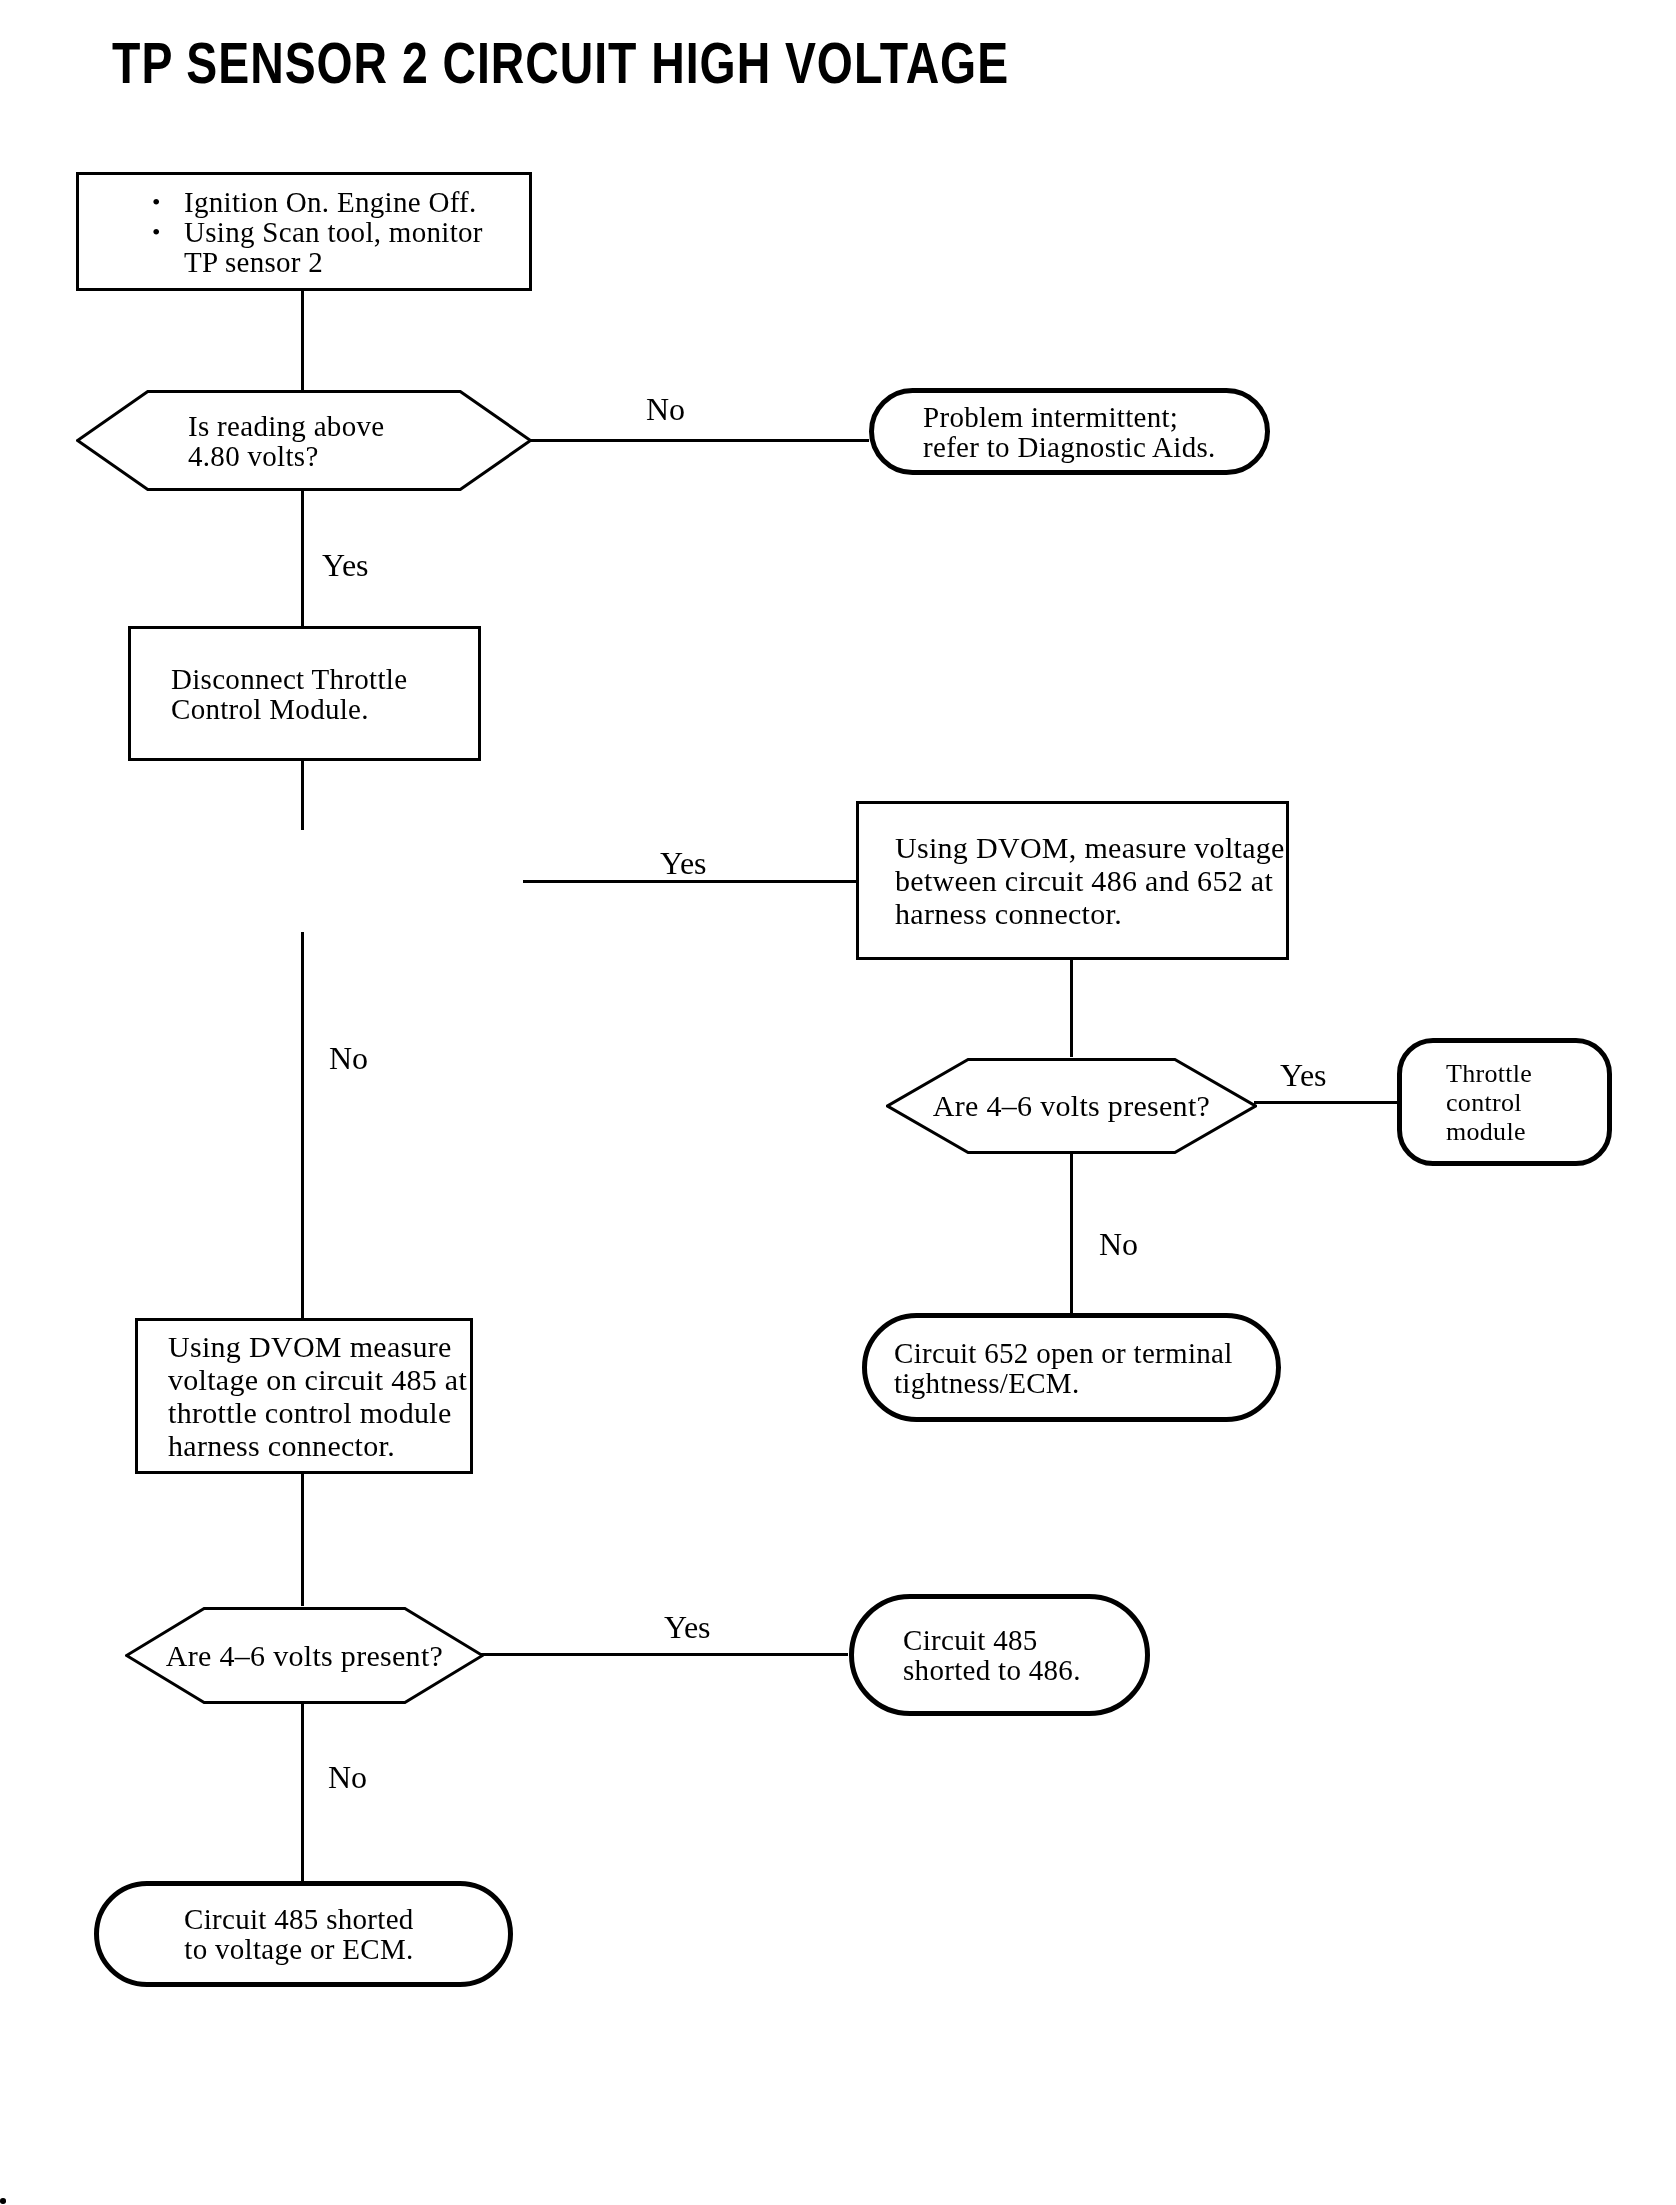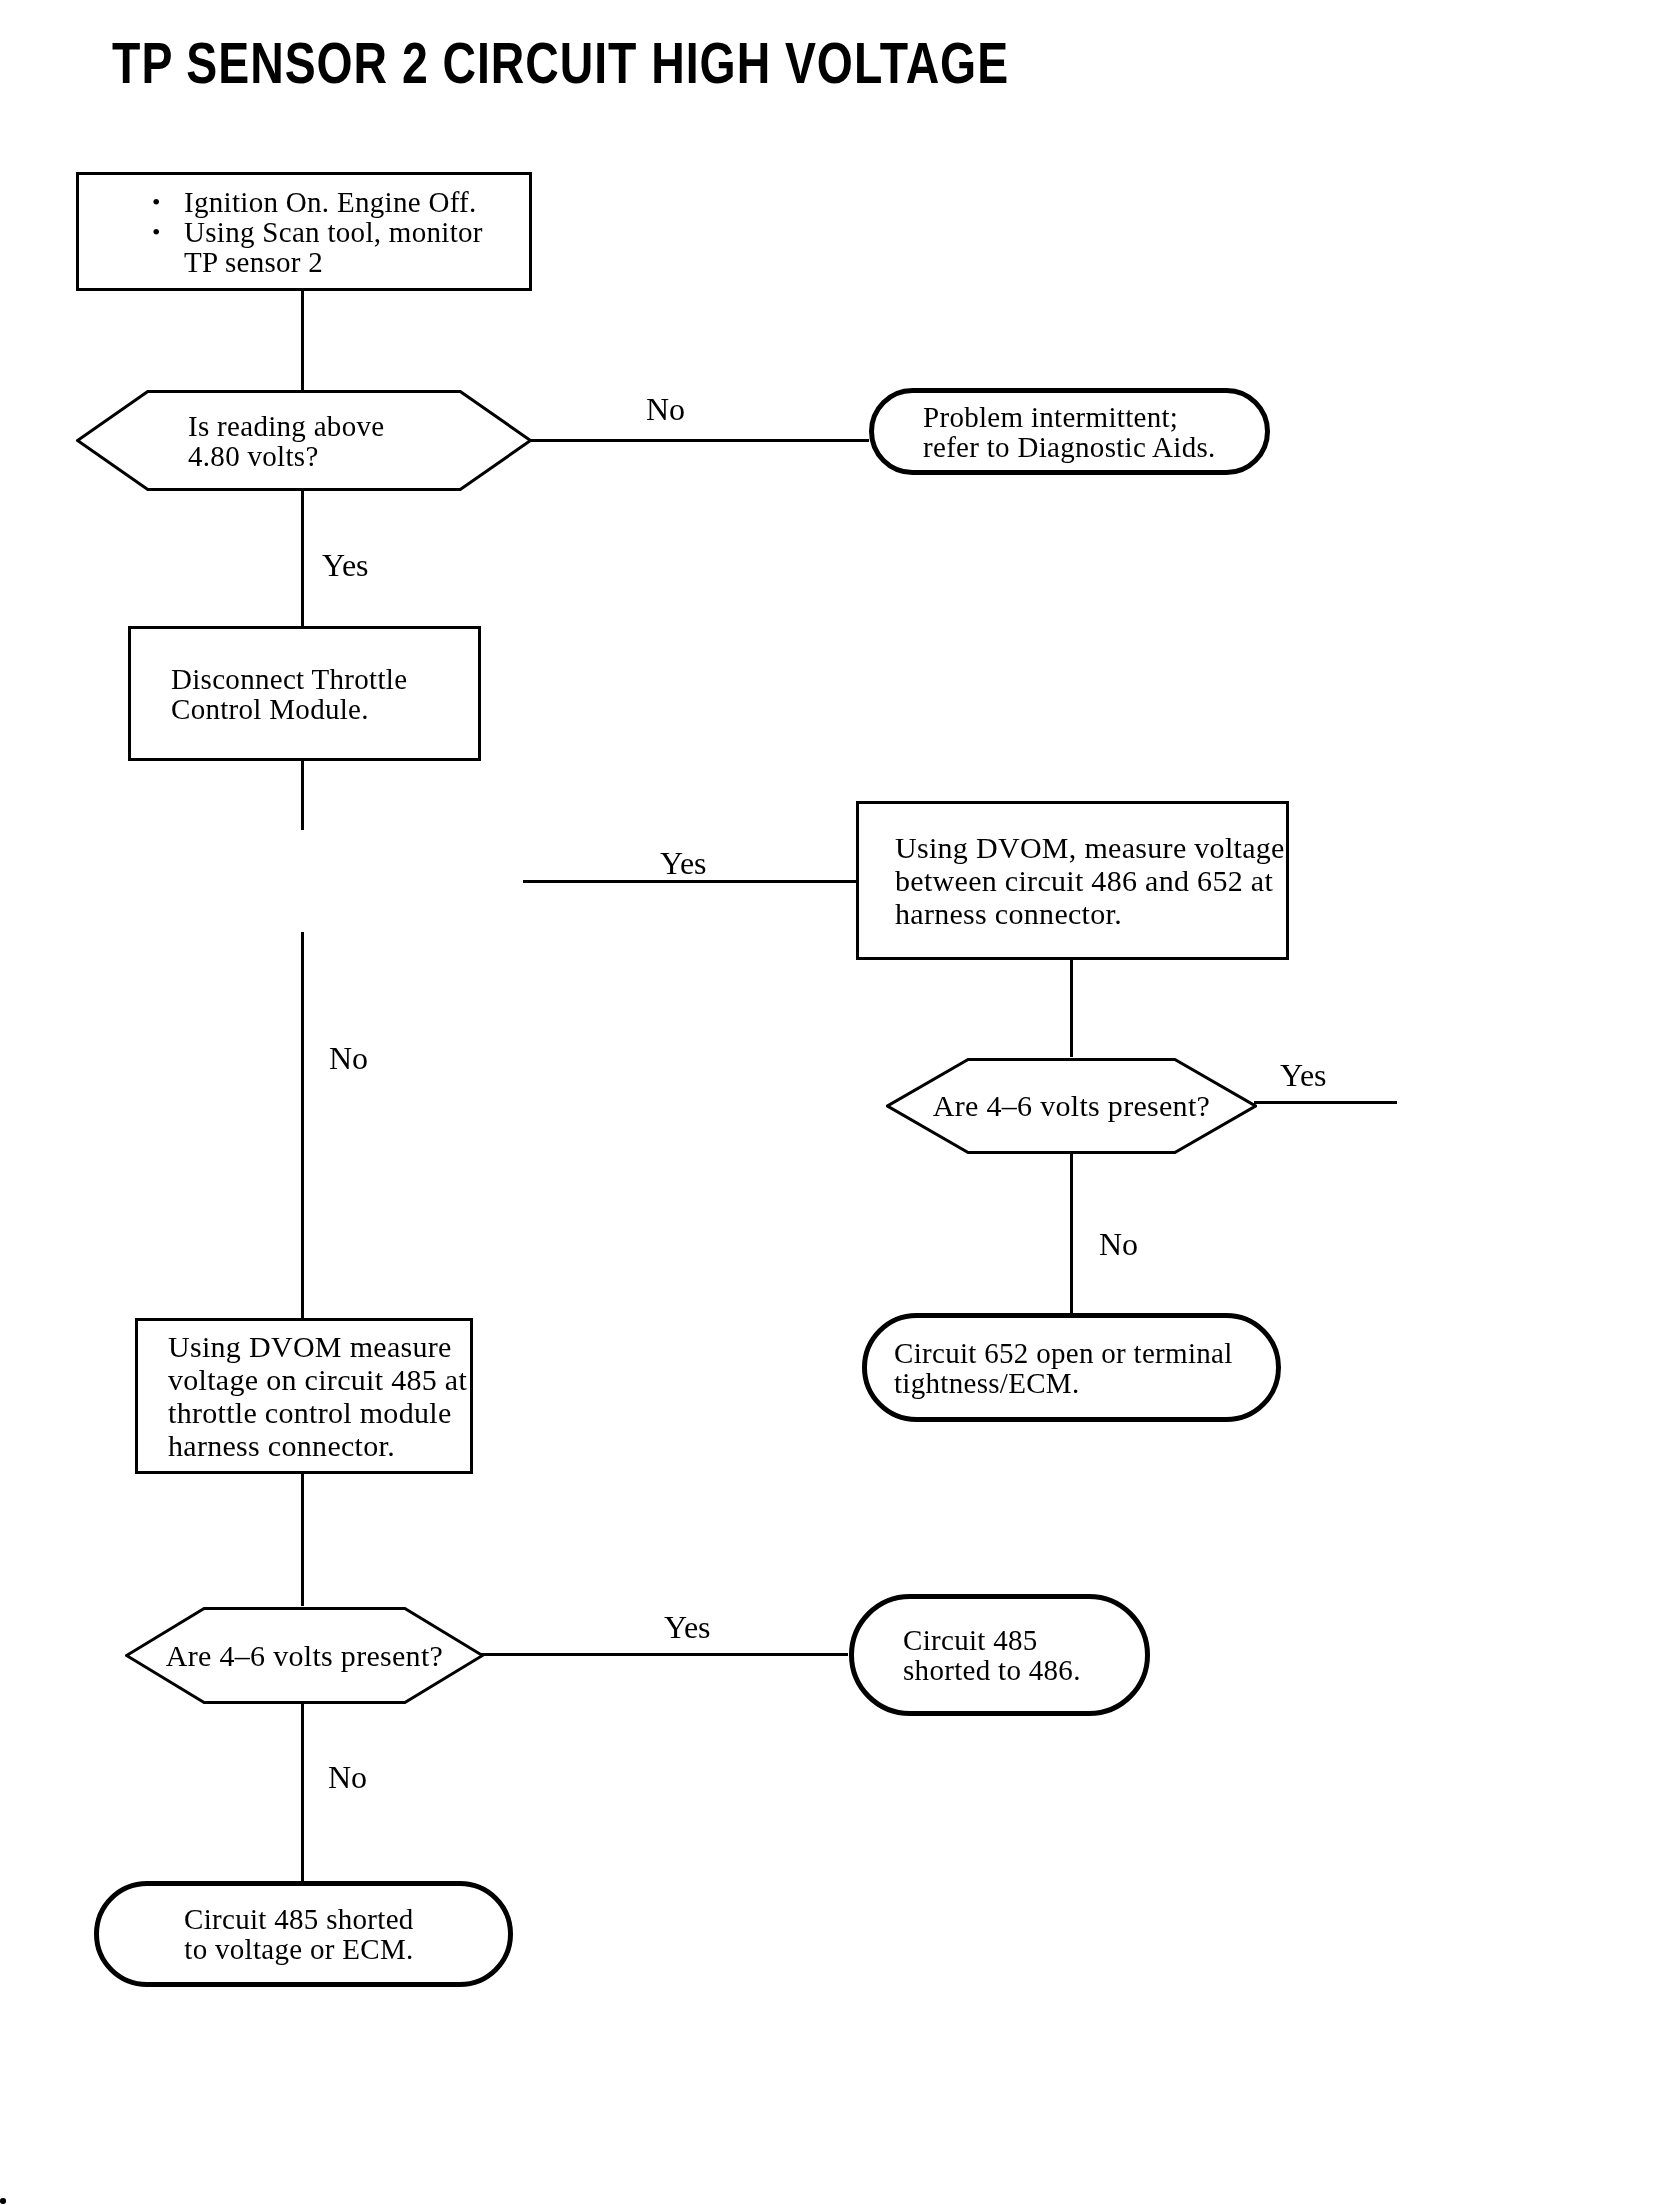--- a/index.html
+++ b/index.html
@@ -129,20 +129,25 @@
       <polygon points="135,2.5 475,2.5 607.5,79 475,155.5 135,155.5 2.5,79" fill="#ffffff" stroke="#000000" stroke-width="5"></polygon>
     </svg>
     <div class="overlay" style="justify-content:center;">
       <span class="txt" style="font-size:30px;">Are 4–6 volts present?</span>
     </div>
   </div>
 
   <div class="line" style="left:1254px;top:1101px;width:143px;height:3px;"></div>
   <div class="lbl" style="left:1280px;top:1058px;">Yes</div>
 
+  <div class="node terminal" style="left:1397px;top:1038px;width:215px;height:128px;border-radius:36px;">
+    <span class="txt" style="padding-left:44px;font-size:26px;line-height:29px;">Throttle
+control
+module</span>
+  </div>
 
   <div class="line" style="left:1070px;top:1154px;width:3px;height:159px;"></div>
   <div class="lbl" style="left:1099px;top:1227px;">No</div>
 
   <div class="node terminal" style="left:862px;top:1313px;width:419px;height:109px;border-radius:55px;">
     <span class="txt" style="padding-left:27px;">Circuit 652 open or terminal
 tightness/ECM.</span>
   </div>
 
   <div class="lbl" style="left:329px;top:1041px;">No</div>

